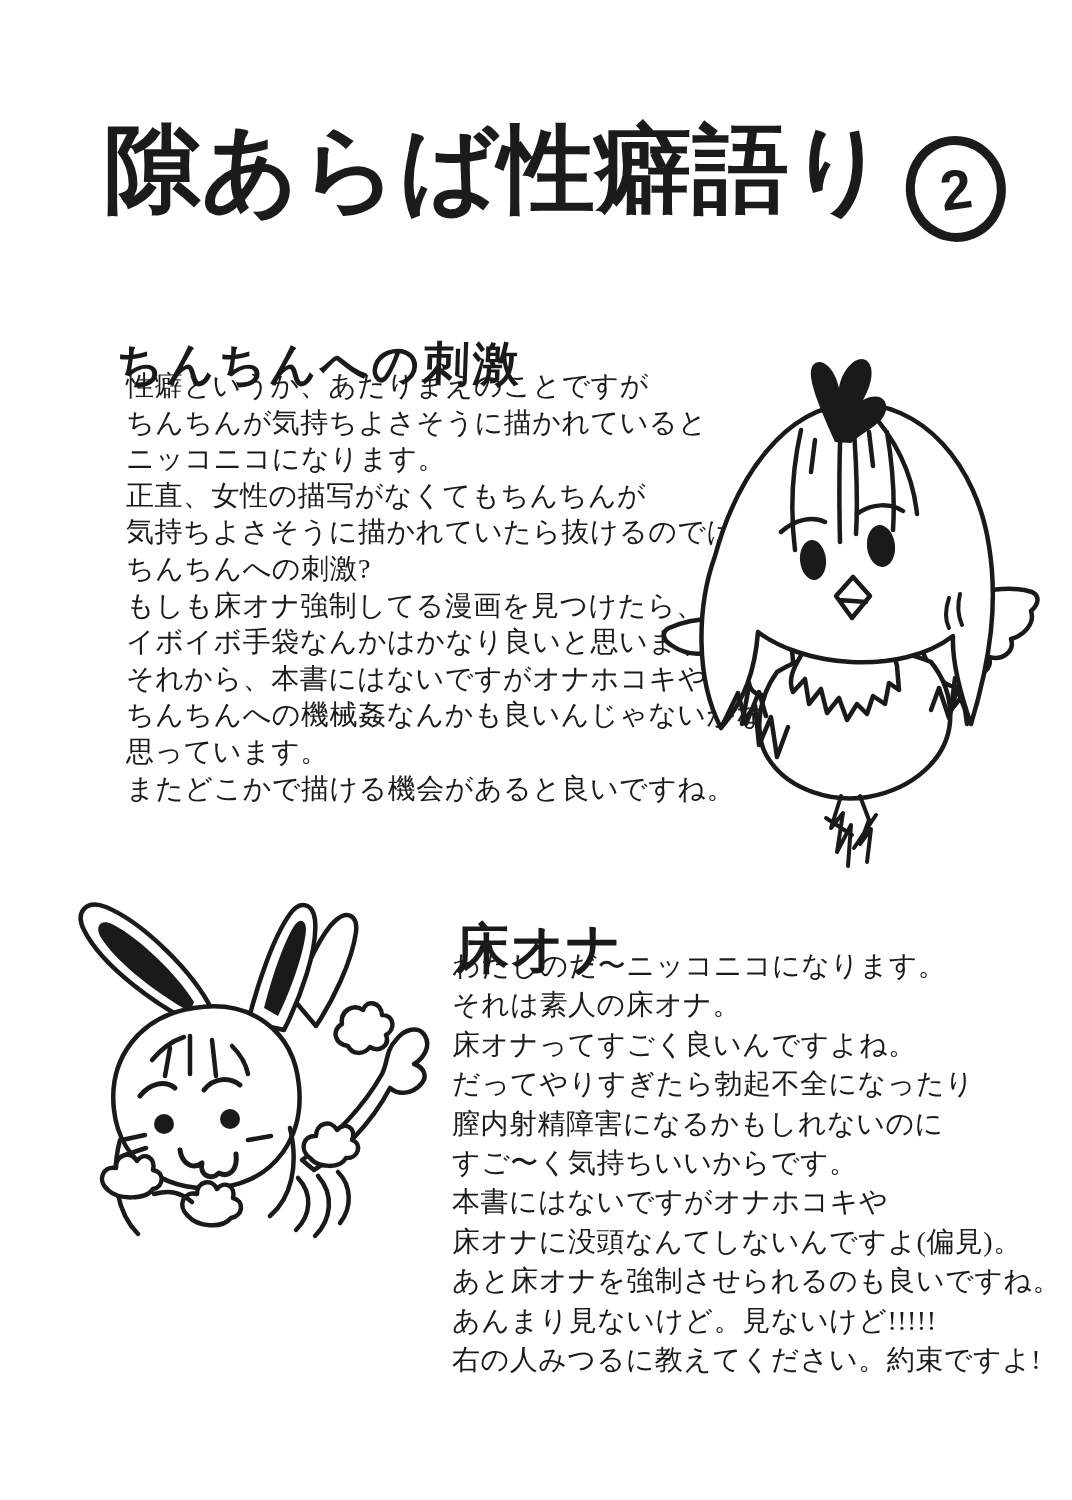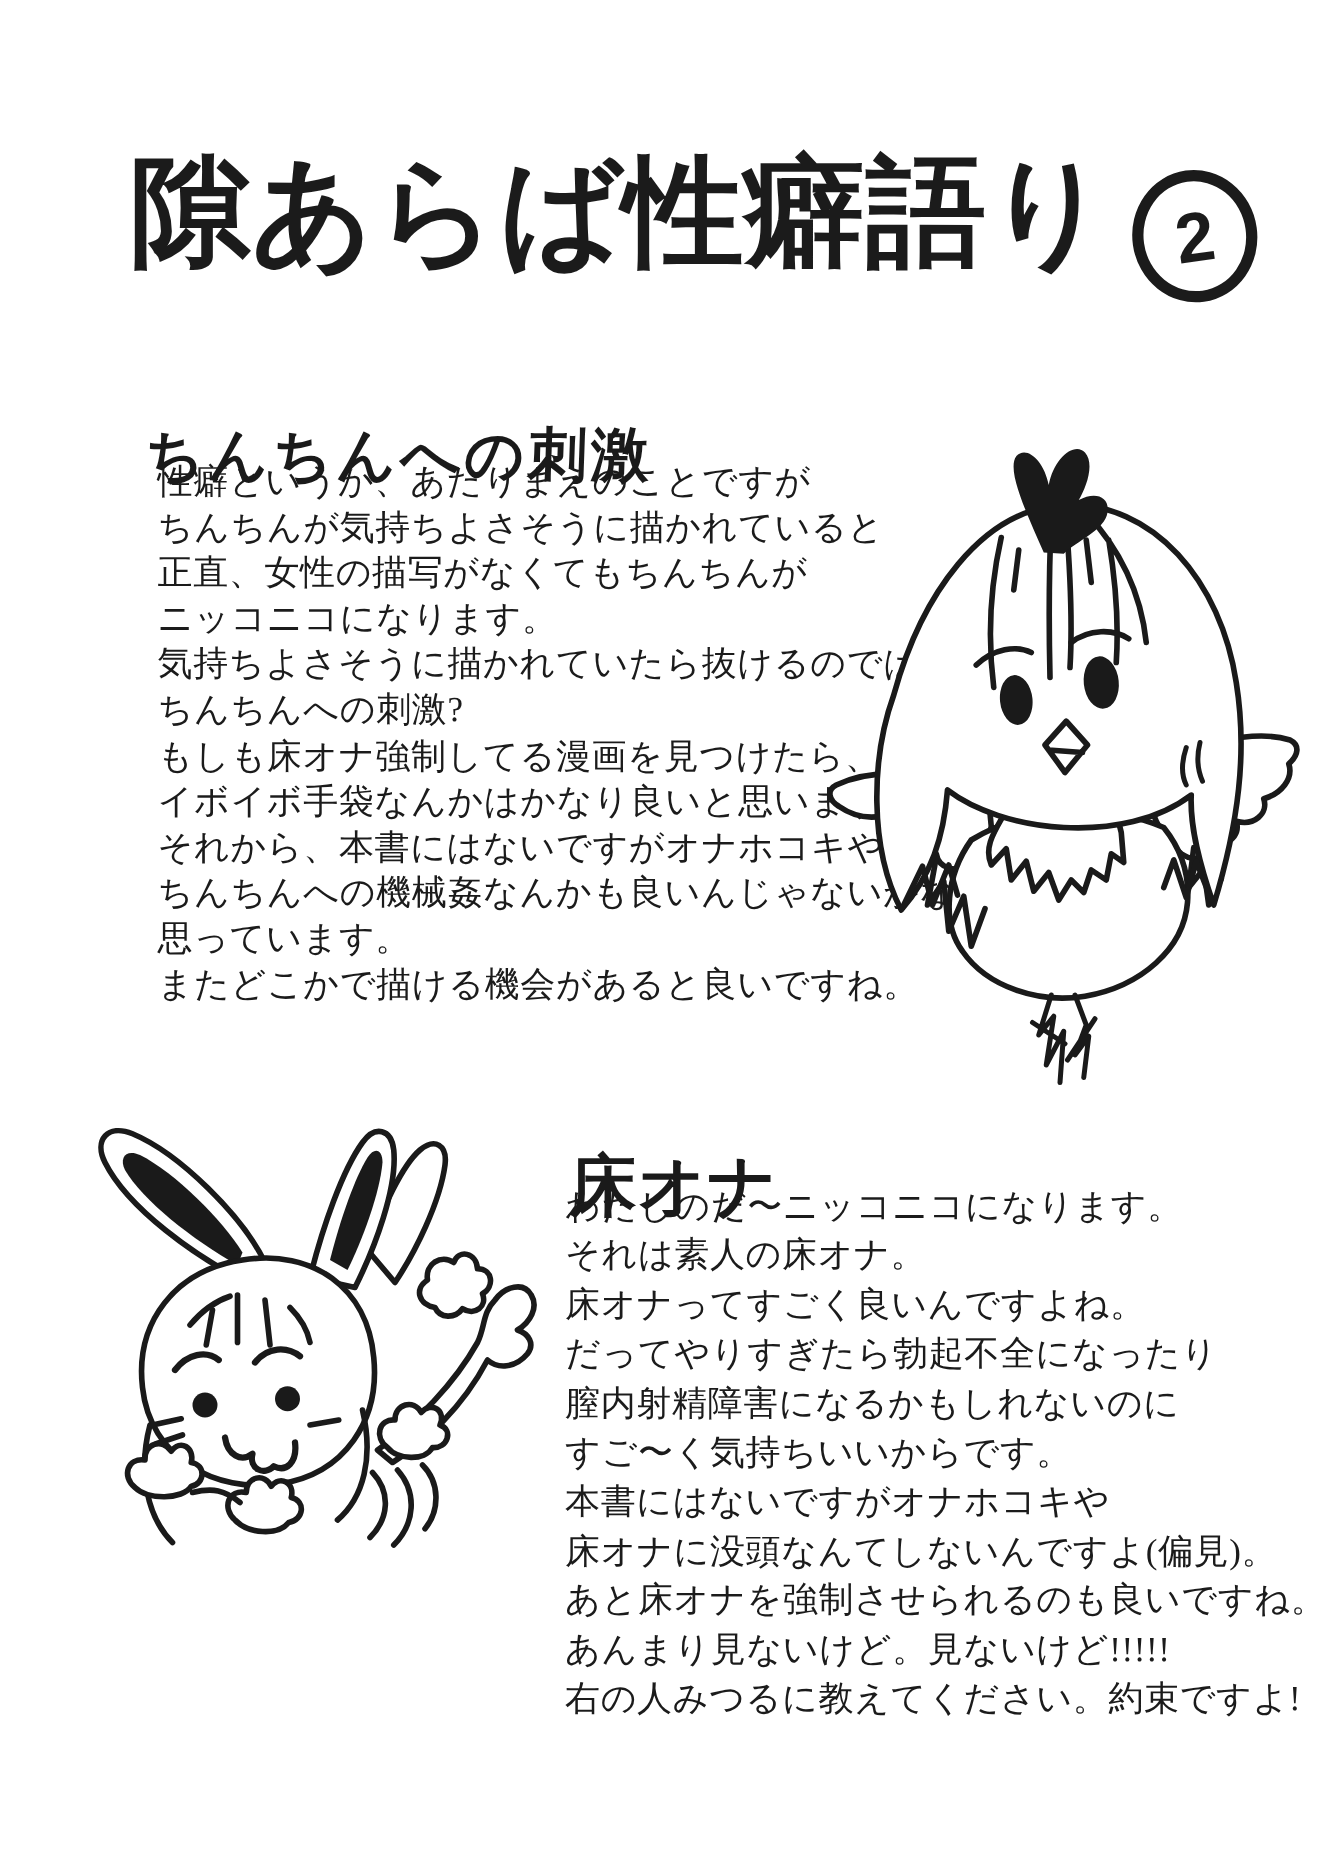--- a/index.html
+++ b/index.html
@@ -53,22 +53,22 @@
 <header class="abs title">
   <span>隙あらば性癖語り</span>
   <span class="title-circle">2</span>
 </header>
 
 <h2 class="abs h1">ちんちんへの刺激</h2>
 
 <div class="abs para para1">
   <div class="tline">性癖というか、あたりまえのことですが</div>
   <div class="tline">ちんちんが気持ちよさそうに描かれていると</div>
+  <div class="tline">ニッコニコになります。</div>
   <div class="tline">正直、女性の描写がなくてもちんちんが</div>
-  <div class="tline">ニッコニコになります。</div>
   <div class="tline">気持ちよさそうに描かれていたら抜けるのでは?</div>
   <div class="tline">ちんちんへの刺激?</div>
   <div class="tline">もしも床オナ強制してる漫画を見つけたら、</div>
   <div class="tline">イボイボ手袋なんかはかなり良いと思います。</div>
   <div class="tline">それから、本書にはないですがオナホコキや</div>
   <div class="tline">ちんちんへの機械姦なんかも良いんじゃないかなって</div>
   <div class="tline">思っています。</div>
   <div class="tline">またどこかで描ける機会があると良いですね。</div>
 </div>
 

